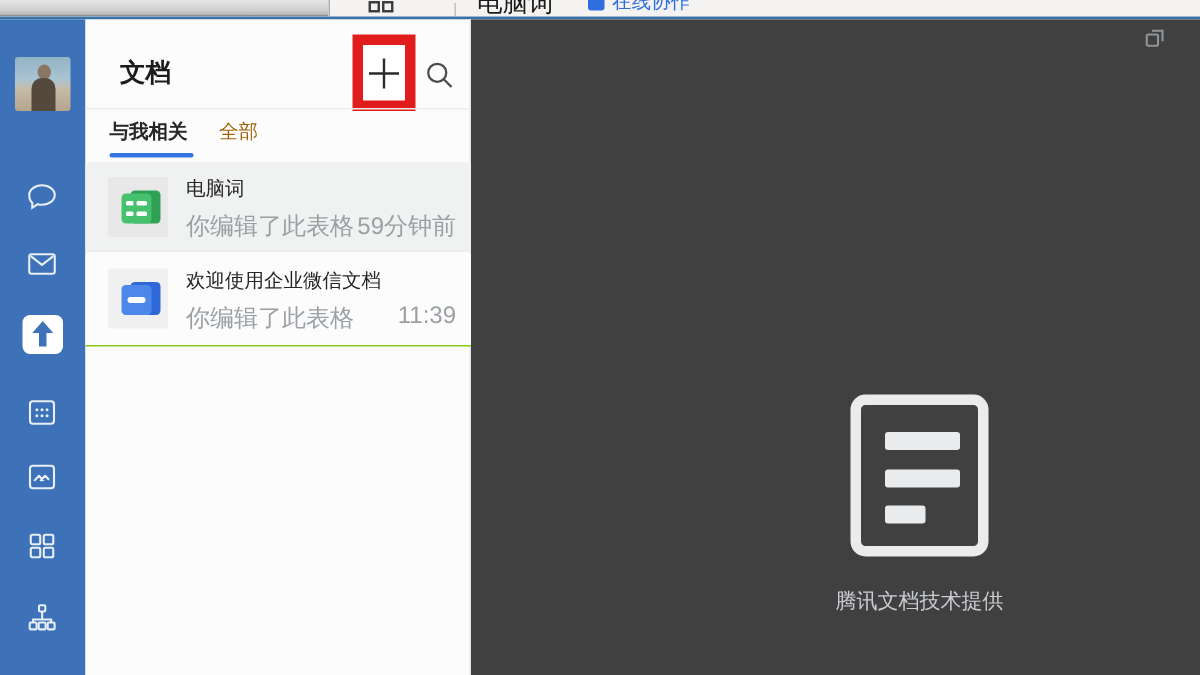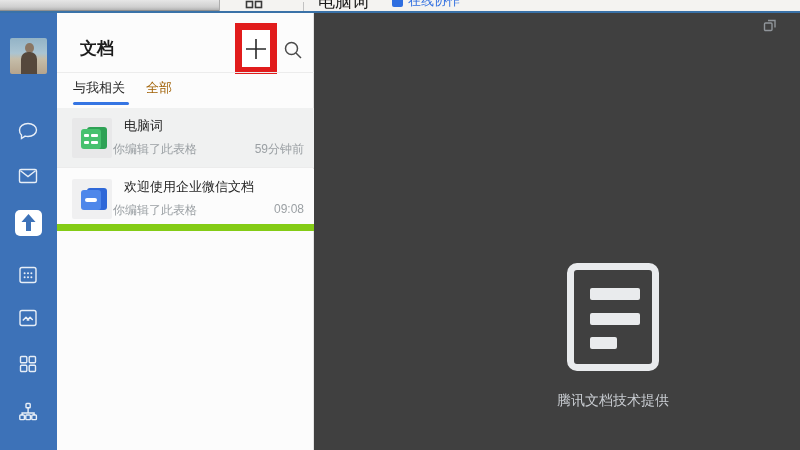--- a/index.html
+++ b/index.html
@@ -41,41 +41,41 @@
   
   .panel { left:57px; top:13px; width:257px; height:437px; background:#fcfcfc;
     border-right:1px solid #e3e3e3; }
   .panel-title { left:23px; top:24px; font-size:17px; font-weight:bold; color:#1c1c1c; }
   .header-divider { left:0; top:59px; width:257px; height:1px; background:#ececec; }
   .plus-button { left:185px; top:17px; width:28px; height:37px; background:#ffffff; }
   .search-button { left:225px; top:26px; width:22px; height:22px; }
   .annotation-box { left:178px; top:10px; width:42px; height:51px; border:7px solid #e11c1c; }
 
   .tab { top:66px; font-size:13px; white-space:nowrap; }
-  .tab-active { left:16px; color:#262626; font-weight:normal; }
+  .tab-active { left:16px; color:#262626; font-weight:bold; }
   .tab-inactive { left:89px; color:#a16207; }
   .tab-underline { left:16px; top:89px; width:56px; height:3px; background:#3575e3; border-radius:1.5px; }
 
   .doc-row { left:0; width:257px; height:60px; }
   .row-1 { top:95px; background:#f0f1f1; border-bottom:1px solid #ececec; }
-  .row-2 { top:156px; height:62px; background:#fcfcfc; border-bottom:7px solid #84cc16; }
+  .row-2 { top:156px; height:62px; background:#fcfcfc; border-bottom:1px solid #84cc16; }
   .doc-tile { left:15px; top:10px; width:40px; height:40px; border-radius:2px; }
   .tile-gray-1 { background:#e8e8e9; }
   .tile-gray-2 { background:#f0f0f1; }
   .glyph { left:7px; top:7px; width:26px; height:26px; }
   .g-back { left:8px; top:2px; width:20px; height:22px; border-radius:3px; }
   .g-front { left:2px; top:4px; width:20px; height:20px; border-radius:3px; }
   .sheet-back { background:#2ea155; }
   .sheet-front { background:#47c16e; }
   .docf-back { background:#2f68d8; }
   .docf-front { background:#4e87ea; }
   .bar { position:absolute; background:#ffffff; border-radius:1px; }
   .doc-title { left:67px; top:9px; font-size:13px; color:#262626; white-space:nowrap; }
-  .doc-desc { left:56px; top:33px; font-size:12px; color:#9ba0a4; white-space:nowrap; }
-  .doc-time { right:10px; top:33px; font-size:12px; color:#9ba0a4; white-space:nowrap; }
+  .doc-desc { left:67px; top:33px; font-size:16px; color:#9ba0a4; white-space:nowrap; }
+  .doc-time { right:10px; top:33px; font-size:16px; color:#9ba0a4; white-space:nowrap; }
 
   
   .main { left:314px; top:13px; width:486px; height:437px; background:#404040; }
   .popout-button { left:446px; top:2px; width:20px; height:20px; }
   .placeholder-doc { left:253px; top:250px; width:92px; height:108px;
     border:7px solid #e9ebed; border-radius:10px; }
   .ph-bar { position:absolute; background:#e9ebed; border-radius:2px; }
   .main-footer { left:199px; top:379px; width:200px; text-align:center;
     font-size:14px; color:#c9cdd2; }
 </style>
@@ -221,21 +221,21 @@
       <div class="abs doc-tile tile-gray-2">
         <div class="abs glyph">
           <div class="abs g-back docf-back"></div>
           <div class="abs g-front docf-front">
             <div class="bar" style="left:4px; top:8px; width:12px; height:4px; border-radius:2px;"></div>
           </div>
         </div>
       </div>
       <div class="abs doc-title">欢迎使用企业微信文档</div>
       <div class="abs doc-desc">你编辑了此表格</div>
-      <div class="abs doc-time">09:08</div>
+      <div class="abs doc-time">11:39</div>
     </div>
   </div>
 
   <div class="abs main">
     <div class="abs popout-button">
       <svg width="20" height="20" viewBox="0 0 20 20">
         <path d="M8 5.5 H15 V12.5" fill="none" stroke="#90959a" stroke-width="1.4"></path>
         <rect x="4.5" y="8" width="7.5" height="7.5" rx="1" fill="none" stroke="#90959a" stroke-width="1.4"></rect>
       </svg>
     </div>

